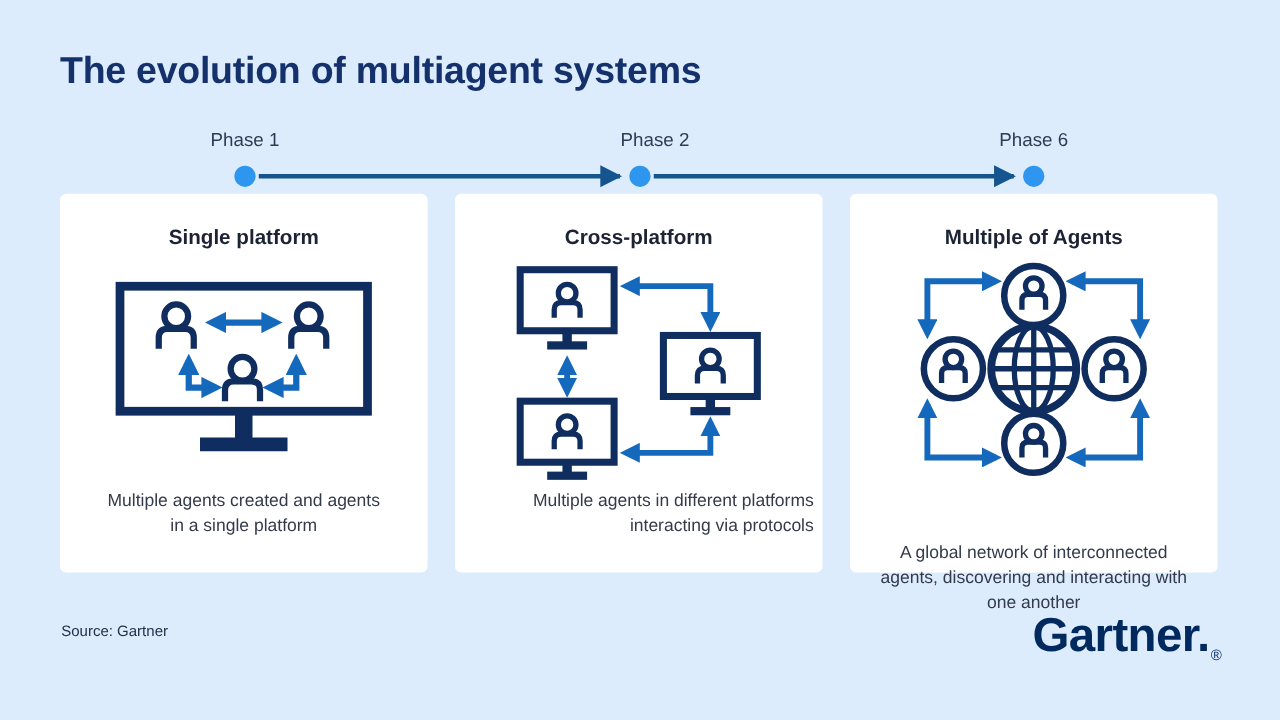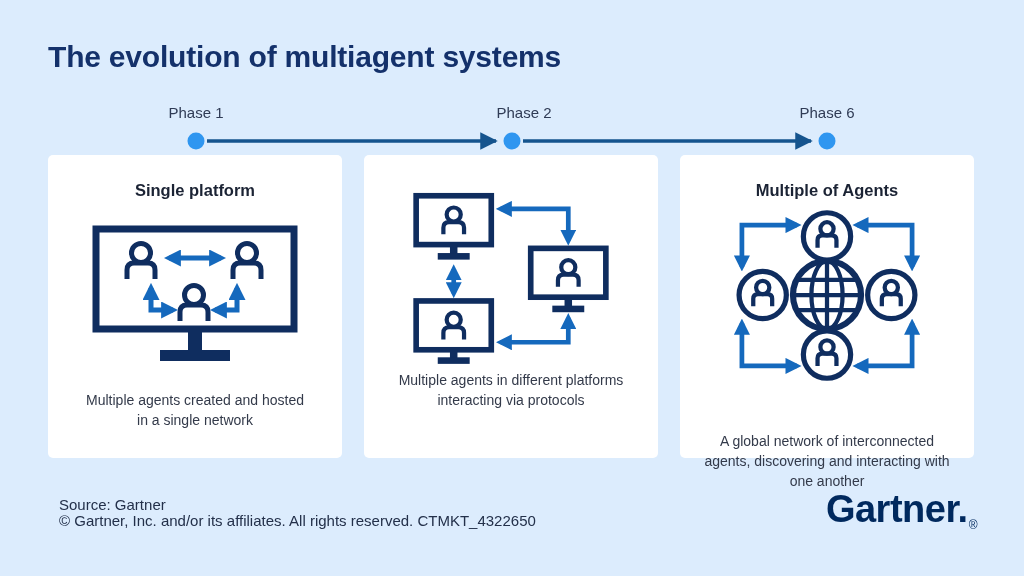--- a/index.html
+++ b/index.html
@@ -68,28 +68,28 @@
     justify-content: center;
   }
   .card p {
     margin-top: 4px;
     font-size: 14px;
     line-height: 20px;
     text-align: center;
     color: #333a4a;
   }
   .card p.c1 { max-width: 230px; }
-  .card p.c2 { max-width: 280px; }
+  .card p.c2 { max-width: 280px; text-align: right; }
   .card p.c3 { max-width: 256px; margin-top: 48px; }
 
   
   .footer-source {
     position: absolute;
-    left: 59px; top: 497px;
-    font-size: 15px;
+    left: 49px; top: 497px;
+    font-size: 12px;
     line-height: 16px;
     color: #23304a;
   }
   .gartner-logo {
     position: absolute;
     right: 48px; top: 488px;
     font-size: 38px;
     font-weight: 800;
     letter-spacing: -0.5px;
     color: #00295e;
@@ -157,24 +157,25 @@
             <circle cx="105" cy="73" r="9.5"></circle>
             <path d="M91,99 L91,90 Q91,83 98,83 L112,83 Q119,83 119,90 L119,99"></path>
           </g>
           <g stroke="#1569bd" stroke-width="5" fill="none">
             <path d="M80,36 L132,36" marker-start="url(#m1)" marker-end="url(#m1)"></path>
             <path d="M84,88 L62,88 L62,66" marker-start="url(#m1)" marker-end="url(#m1)"></path>
             <path d="M126,88 L148,88 L148,66" marker-start="url(#m1)" marker-end="url(#m1)"></path>
           </g>
         </svg>
       </div>
-      <p class="c1">Multiple agents created and hosted in a single network</p>
+      <p class="c1">Multiple agents created and agents in a single platform</p>
     </section>
 
     <section class="card">
+      <h2>Cross-platform</h2>
       <div class="icon-box">
         <svg width="216" height="174" viewBox="0 0 230 185">
           <defs>
             <marker id="m2" viewBox="0 0 10 10" refX="7" refY="5" markerWidth="3.4" markerHeight="3.4" orient="auto-start-reverse">
               <path d="M0,0 L10,5 L0,10 z" fill="#1569bd"></path>
             </marker>
           </defs>
           <g>
             <rect x="14" y="6" width="80" height="52" fill="none" stroke="#0f2d5f" stroke-width="6"></rect>
             <rect x="50" y="58" width="8" height="10" fill="#0f2d5f"></rect>
@@ -257,20 +258,19 @@
           </g>
         </svg>
       </div>
       <p class="c3">A global network of interconnected agents, discovering and interacting with one another</p>
     </section>
 
   </div>
 
   <div class="footer-source">
     <div>Source: Gartner</div>
-    <div>© Gartner, Inc. and/or its affiliates. All rights reserved. CTMKT_4322650</div>
   </div>
 
   <div class="gartner-logo">
     <span>Gartner.</span><span class="reg">®</span>
   </div>
 
 </div>
 
 </body></html>

